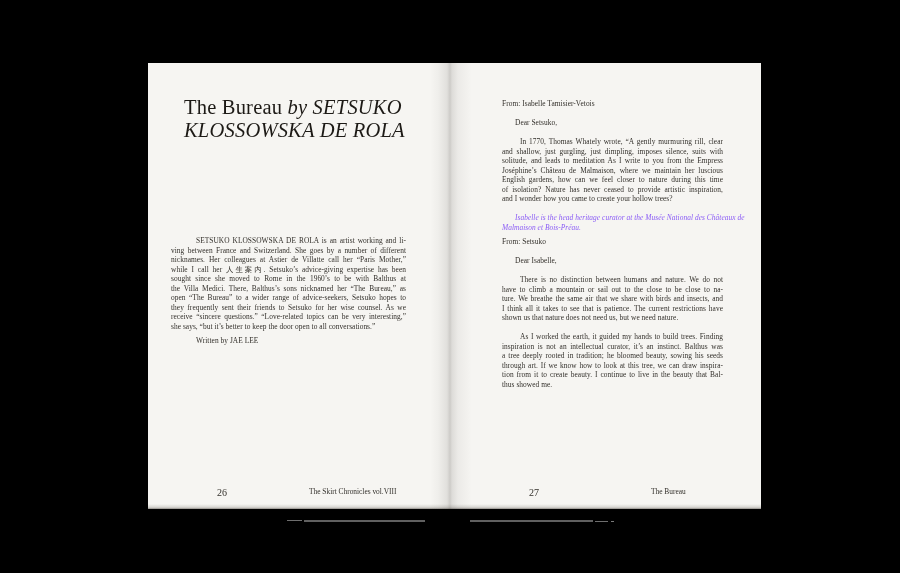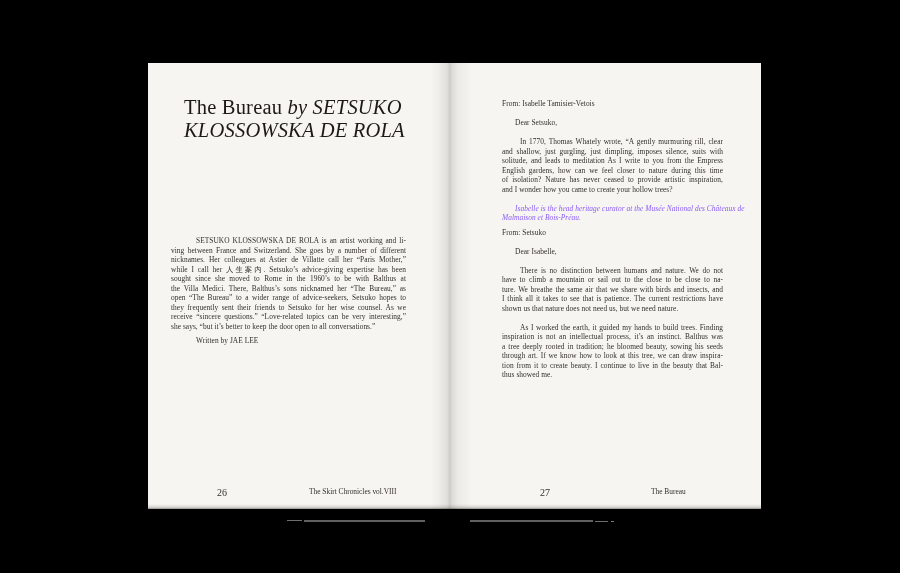--- a/index.html
+++ b/index.html
@@ -41,21 +41,21 @@
   .ind18 .line:first-child { padding-left:18px; }
   .ind13 .line:first-child { padding-left:13px; }
   .intro-col { position:absolute; left:23px; top:173px; width:235px; }
   .byline { position:absolute; left:48px; top:273px; }
   .letter-col { position:absolute; left:52px; top:36px; width:221px; }
   .spacer { height:9.5px; } .spacer-sm { height:5px; }
   .note { font-style:italic; color:#8b5cf6; }
   .sal { padding-left:13px; }
   .footer-num   { position:absolute; top:424px; font-size:10px; }
   .page-left  .footer-num { left:69px; }
-  .page-right .footer-num { left:90px;text-align:center; }
+  .page-right .footer-num { left:79px;text-align:center; }
   .footer-title { position:absolute; top:424px; font-size:7.4px; white-space:nowrap; }
   .page-left  .footer-title { left:161px; }
   .page-right .footer-title { left:201px; }
   .stackline { position:absolute; pointer-events:none; }
 </style>
 </head>
 <body>
 
 <div class="page page-left">
   <div class="title">
@@ -85,20 +85,21 @@
 <div class="page page-right">
   <div class="letter-col">
     <div class="plain">From: Isabelle Tamisier-Vetois</div>
     <div class="spacer"></div>
     <div class="plain sal">Dear Setsuko,</div>
     <div class="spacer"></div>
     <div class="jlines ind18">
         <div class="line">In 1770, Thomas Whately wrote, “A gently murmuring rill, clear</div>
         <div class="line">and shallow, just gurgling, just dimpling, imposes silence, suits with</div>
         <div class="line">solitude, and leads to meditation As I write to you from the Empress</div>
+        <div class="line">Joséphine’s Château de Malmaison, where we maintain her luscious</div>
         <div class="line">English gardens, how can we feel closer to nature during this time</div>
         <div class="line">of isolation? Nature has never ceased to provide artistic inspiration,</div>
         <div class="line">and I wonder how you came to create your hollow trees?</div>
       </div>
     <div class="spacer"></div>
     <div class="jlines ind13 note">
         <div class="line">Isabelle is the head heritage curator at the Musée National des Châteaux de</div>
         <div class="line">Malmaison et Bois-Préau.</div>
       </div>
     <div class="spacer-sm"></div>
@@ -109,21 +110,21 @@
     <div class="jlines ind18">
         <div class="line">There is no distinction between humans and nature. We do not</div>
         <div class="line">have to climb a mountain or sail out to the close to be close to na-</div>
         <div class="line">ture. We breathe the same air that we share with birds and insects, and</div>
         <div class="line">I think all it takes to see that is patience. The current restrictions have</div>
         <div class="line">shown us that nature does not need us, but we need nature.</div>
       </div>
     <div class="spacer"></div>
     <div class="jlines ind18">
         <div class="line">As I worked the earth, it guided my hands to build trees. Finding</div>
-        <div class="line">inspiration is not an intellectual process, it’s an instinct. Balthus was</div>
+        <div class="line">inspiration is not an intellectual curator, it’s an instinct. Balthus was</div>
         <div class="line">a tree deeply rooted in tradition; he bloomed beauty, sowing his seeds</div>
         <div class="line">through art. If we know how to look at this tree, we can draw inspira-</div>
         <div class="line">tion from it to create beauty. I continue to live in the beauty that Bal-</div>
         <div class="line">thus showed me.</div>
       </div>
   </div>
 
   <div class="footer-num">27</div>
   <div class="footer-title">The Bureau</div>
 </div>

